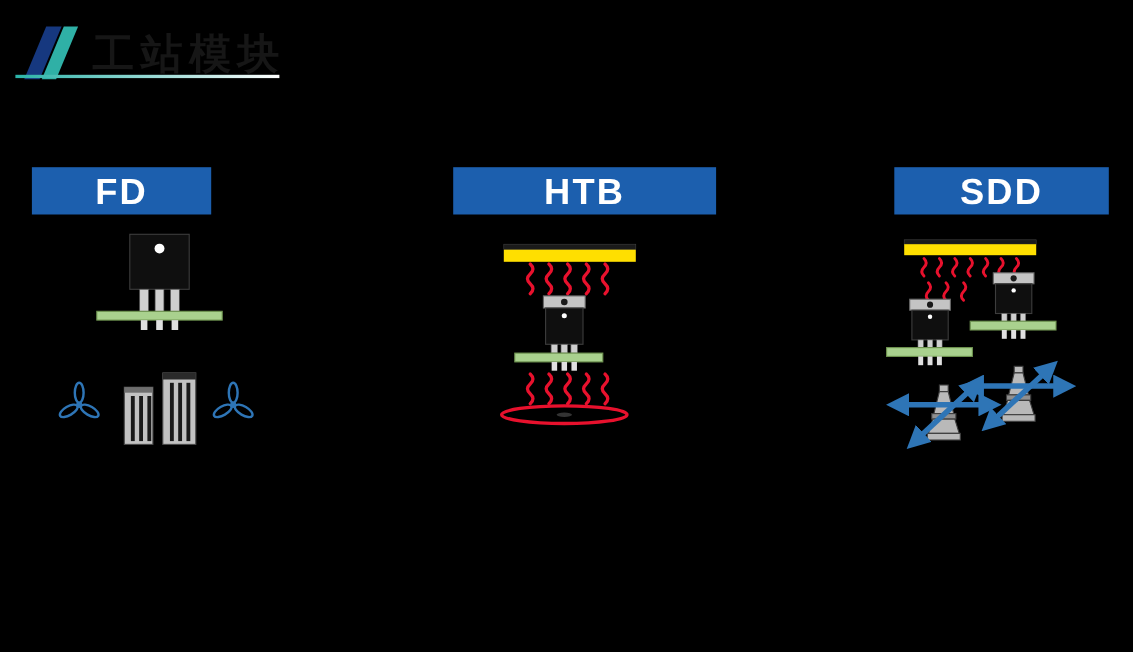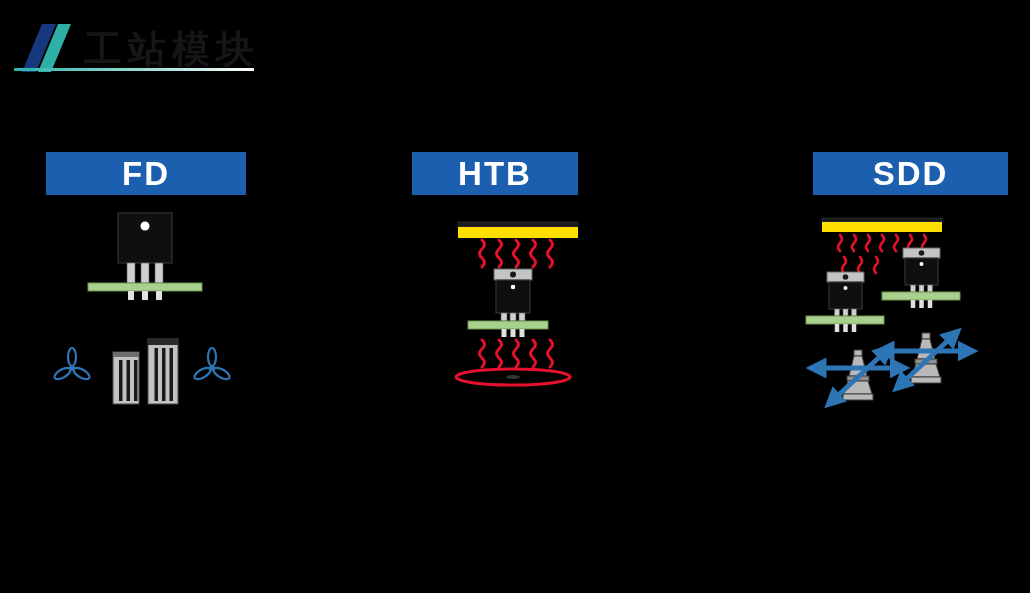--- a/index.html
+++ b/index.html
@@ -20,22 +20,22 @@
   .title-underline{
     position:absolute;left:14px;top:68px;width:240px;height:3px;
     background:linear-gradient(90deg,#2bb3a8,#ffffff);
   }
   .module-header{
     position:absolute;top:152px;height:43px;
     background:#1c5fae;color:#ffffff;
     display:flex;align-items:center;justify-content:center;
     font-size:33px;font-weight:bold;letter-spacing:2px;
   }
-  .module-header.fd{left:46px;width:200px;}
-  .module-header.htb{left:412px;width:166px;}
+  .module-header.fd{left:29px;width:163px;}
+  .module-header.htb{left:412px;width:239px;}
   .module-header.sdd{left:786px;width:195px;margin-left:27px;}
   .diagram{position:absolute;}
   .diagram.fd{left:40px;top:205px;}
   .diagram.htb{left:405px;top:210px;}
   .diagram.sdd{left:790px;top:205px;}
 </style>
 </head>
 <body>
 
 <div class="canvas">

